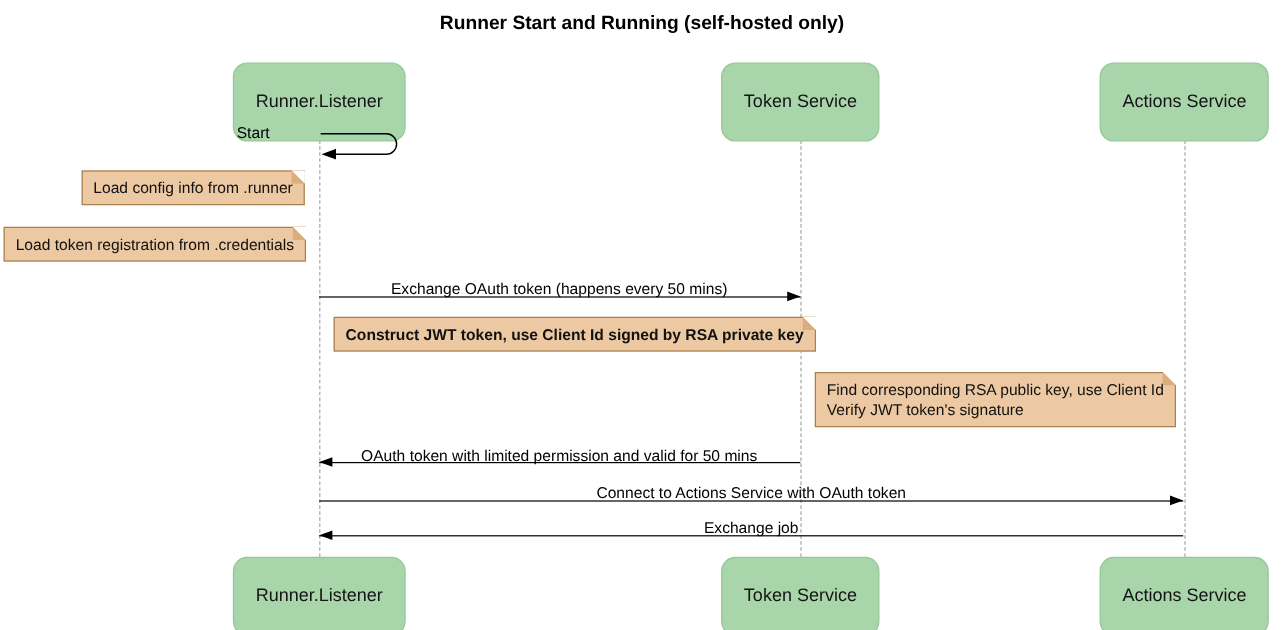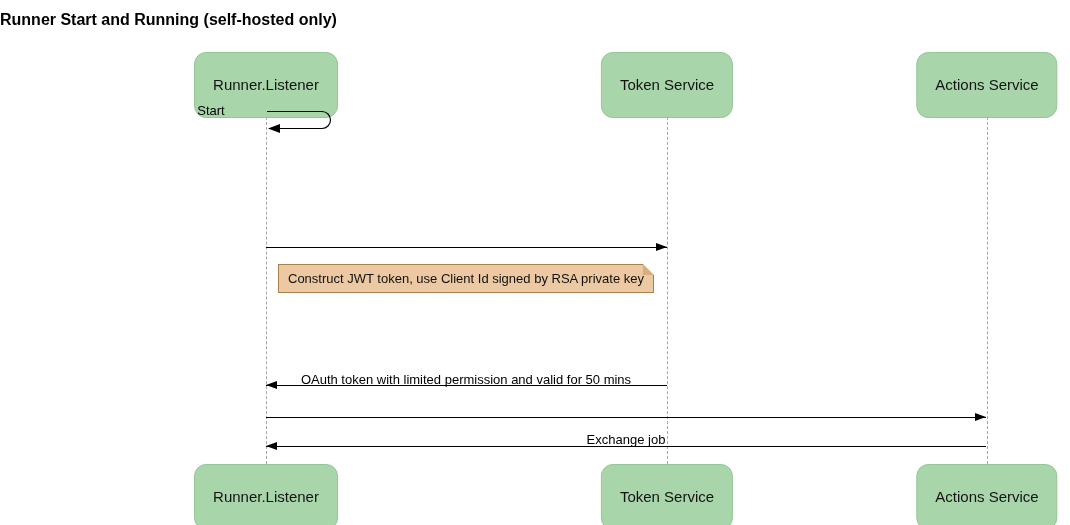--- a/index.html
+++ b/index.html
@@ -1,21 +1,21 @@
 <!DOCTYPE html>
 <html style="--participant-fill: #a8d5aa; --participant-border: #93c795; --note-fill: #ecc9a2; --note-border: #a9814f; --note-fold: #d9ad7c; --lifeline: #a6a6a6; --arrow: #000000;"><head>
 <meta charset="utf-8">
 <style>
   html,body{margin:0;padding:0;background:#fff;}
   .stage{
     position:relative;width:1070px;height:525px;background:#fff;overflow:hidden;
     font-family:"Liberation Sans","DejaVu Sans",sans-serif;color:#1a1a1a;
   }
   .title{
-    position:absolute;top:11px;left:0;width:100%;text-align:left;
+    position:absolute;top:11px;left:0;width:100%;text-align:center;
     font-size:16px;font-weight:bold;color:#000;
   }
   .participant{
     position:absolute;height:34px;line-height:34px;padding:15px 18px;
     background:var(--participant-fill);border:1px solid var(--participant-border);
     border-radius:12px;font-size:15px;color:#141414;white-space:nowrap;
     transform:translateX(-50%);text-align:center;
   }
   .lifeline{
     position:absolute;top:87px;height:377px;width:0;
@@ -69,29 +69,35 @@
   <div class="participant" style="left:266px;top:464px;">Runner.Listener</div>
   <div class="participant" style="left:667px;top:464px;">Token Service</div>
   <div class="participant" style="left:987px;top:464px;">Actions Service</div>
 
   <div class="start-label" style="right:809px;top:103px;width:100px;">Start</div>
   <svg class="self-loop" style="left:267px;top:107px;" width="70" height="27" viewBox="0 0 70 27">
     <path d="M0,4.5 H55 A8.5,8.5 0 0 1 55,21.5 H13" fill="none" stroke="#000" stroke-width="1.2"></path>
     <polygon points="13,17 13,26 1,21.5" fill="#000"></polygon>
   </svg>
 
-  <div class="note" style="left:278px;top:264px;">Construct JWT token, use Client Id signed by RSA private key</div>
+  <div class="note" style="right:816px;top:142px;">Load config info from .runner</div>
+  <div class="note" style="right:815px;top:189px;">Load token registration from .credentials</div>
+  <div class="note" style="left:278px;top:264px;font-weight:bold;">Construct JWT token, use Client Id signed by RSA private key</div>
+  <div class="note" style="left:679px;top:310px;">Find corresponding RSA public key, use Client Id
+Verify JWT token's signature</div>
 
+  <div class="msg-label" style="left:466px;top:233px;">Exchange OAuth token (happens every 50 mins)</div>
   <div class="msg-line" style="left:266px;top:247px;width:401px;"></div>
   <div class="head-r" style="left:656px;top:243px;"></div>
 
   <div class="msg-label" style="left:466px;top:372px;text-align:right;">OAuth token with limited permission and valid for 50 mins</div>
   <div class="msg-line" style="left:266px;top:385px;width:401px;"></div>
   <div class="head-l" style="left:266px;top:381px;"></div>
 
+  <div class="msg-label" style="left:626px;top:403px;">Connect to Actions Service with OAuth token</div>
   <div class="msg-line" style="left:266px;top:417px;width:720px;"></div>
   <div class="head-r" style="left:975px;top:413px;"></div>
 
   <div class="msg-label" style="left:626px;top:432px;">Exchange job</div>
   <div class="msg-line" style="left:266px;top:446px;width:720px;"></div>
   <div class="head-l" style="left:266px;top:442px;"></div>
 
 </div>
 
 </body></html>

